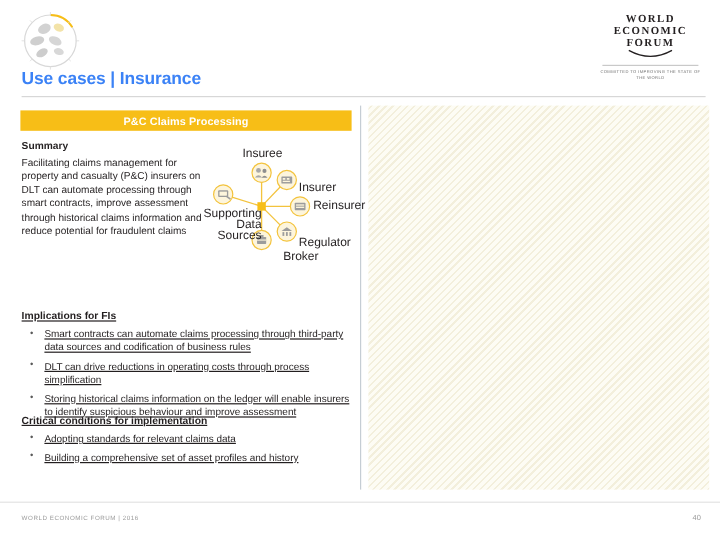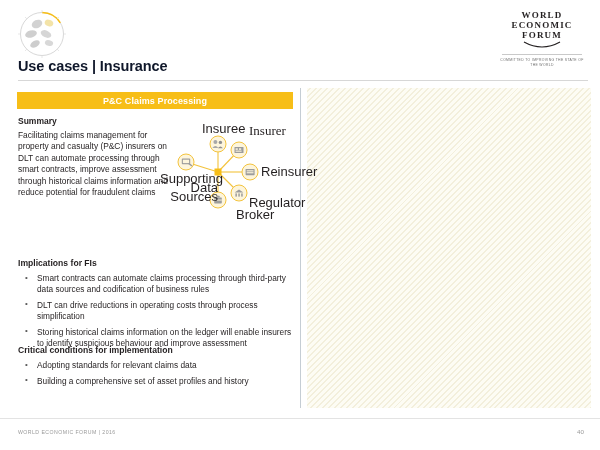--- a/index.html
+++ b/index.html
@@ -22,21 +22,21 @@
   }
   .wef-arc{display:block;margin:1px auto 0;}
   .wef-rule{height:1px;background:#c9c9c9;margin:4px 6px 3px;}
   .wef-tag{
     font-family:"Liberation Sans", sans-serif;
     font-size:3.4px;line-height:4.6px;letter-spacing:.35px;
     color:#6d6d6d;text-transform:uppercase;
   }
   .page-title{
     position:absolute;left:18px;top:58px;
-    font-size:14.5px;font-weight:700;letter-spacing:-.1px;color:#0f172a;
+    font-size:14.5px;font-weight:700;letter-spacing:-.1px;color:#3b82f6;
   }
   .title-rule{position:absolute;left:18px;right:12px;top:80px;height:1px;background:#d7d7d7;}
 
   
   .banner{
     position:absolute;left:17px;top:92px;width:276px;height:17px;
     background:var(--accent,#f7be17);
     display:flex;align-items:center;justify-content:center;
   }
   .banner span{
@@ -59,25 +59,25 @@
   .col-left{position:absolute;left:18px;top:116px;width:276px;}
   .h-sub{font-size:8.5px;font-weight:700;margin:0 0 4px 0;color:#231f20;}
   .summary-text{
     font-size:8.4px;line-height:11.4px;width:150px;margin:0;color:#231f20;
   }
 
   
   .diagram{position:absolute;left:160px;top:122px;width:140px;height:100px;}
   .diagram svg{display:block;}
   .dlabel{
-    position:absolute;font-size:13px;color:#231f20;white-space:nowrap;line-height:9px;
-  }
-
-  
-  .sec{position:absolute;left:18px;width:278px;}
+    position:absolute;font-size:10px;color:#231f20;white-space:nowrap;line-height:9px;
+  }
+
+  
+  .sec{position:absolute;left:18px;width:278px;text-decoration:underline;}
   .sec-h{font-size:8.6px;font-weight:700;margin:0 0 5px 0;}
   ul.bullets{list-style:none;margin:0;padding:0;}
   ul.bullets li{
     position:relative;padding-left:19px;margin-bottom:5px;
     font-size:8.3px;line-height:10.9px;color:#231f20;
   }
   ul.bullets li::before{
     content:"\2022";position:absolute;left:7px;top:-0.5px;color:#5a5a5a;font-size:8px;
   }
 
@@ -195,21 +195,21 @@
 
       <g>
         <circle cx="26" cy="40" r="8" fill="#fdf5dc" stroke="#f3c33d" stroke-width="1"></circle>
         <rect x="21.8" y="36.6" width="8.4" height="5.6" rx="0.8" fill="#9c9c9c"></rect>
         <rect x="22.9" y="37.7" width="6.2" height="3.4" fill="#fdf5dc"></rect>
         <path d="M28.6 41.4 l3.4 2.6" stroke="#9c9c9c" stroke-width="1.4" fill="none"></path>
       </g>
     </svg>
 
     <div class="dlabel" style="left:42px;top:2px;">Insuree</div>
-    <div class="dlabel" style="left:89px;top:4px;font-family:Liberation Serif, serif;">Insurer</div>
+    <div class="dlabel" style="left:89px;top:30px;">Insurer</div>
     <div class="dlabel" style="left:101px;top:45px;">Reinsurer</div>
     <div class="dlabel" style="left:89px;top:76px;">Regulator</div>
     <div class="dlabel" style="left:44px;top:88px;margin-left:32px;">Broker</div>
     <div class="dlabel" style="left:0px;top:52px;width:58px;white-space:normal;text-align:right;">Supporting Data Sources</div>
   </div>
 
   <div class="sec" style="top:258px;">
     <div class="sec-h">Implications for FIs</div>
     <ul class="bullets">
       <li>Smart contracts can automate claims processing through third-party data sources and codification of business rules</li>

